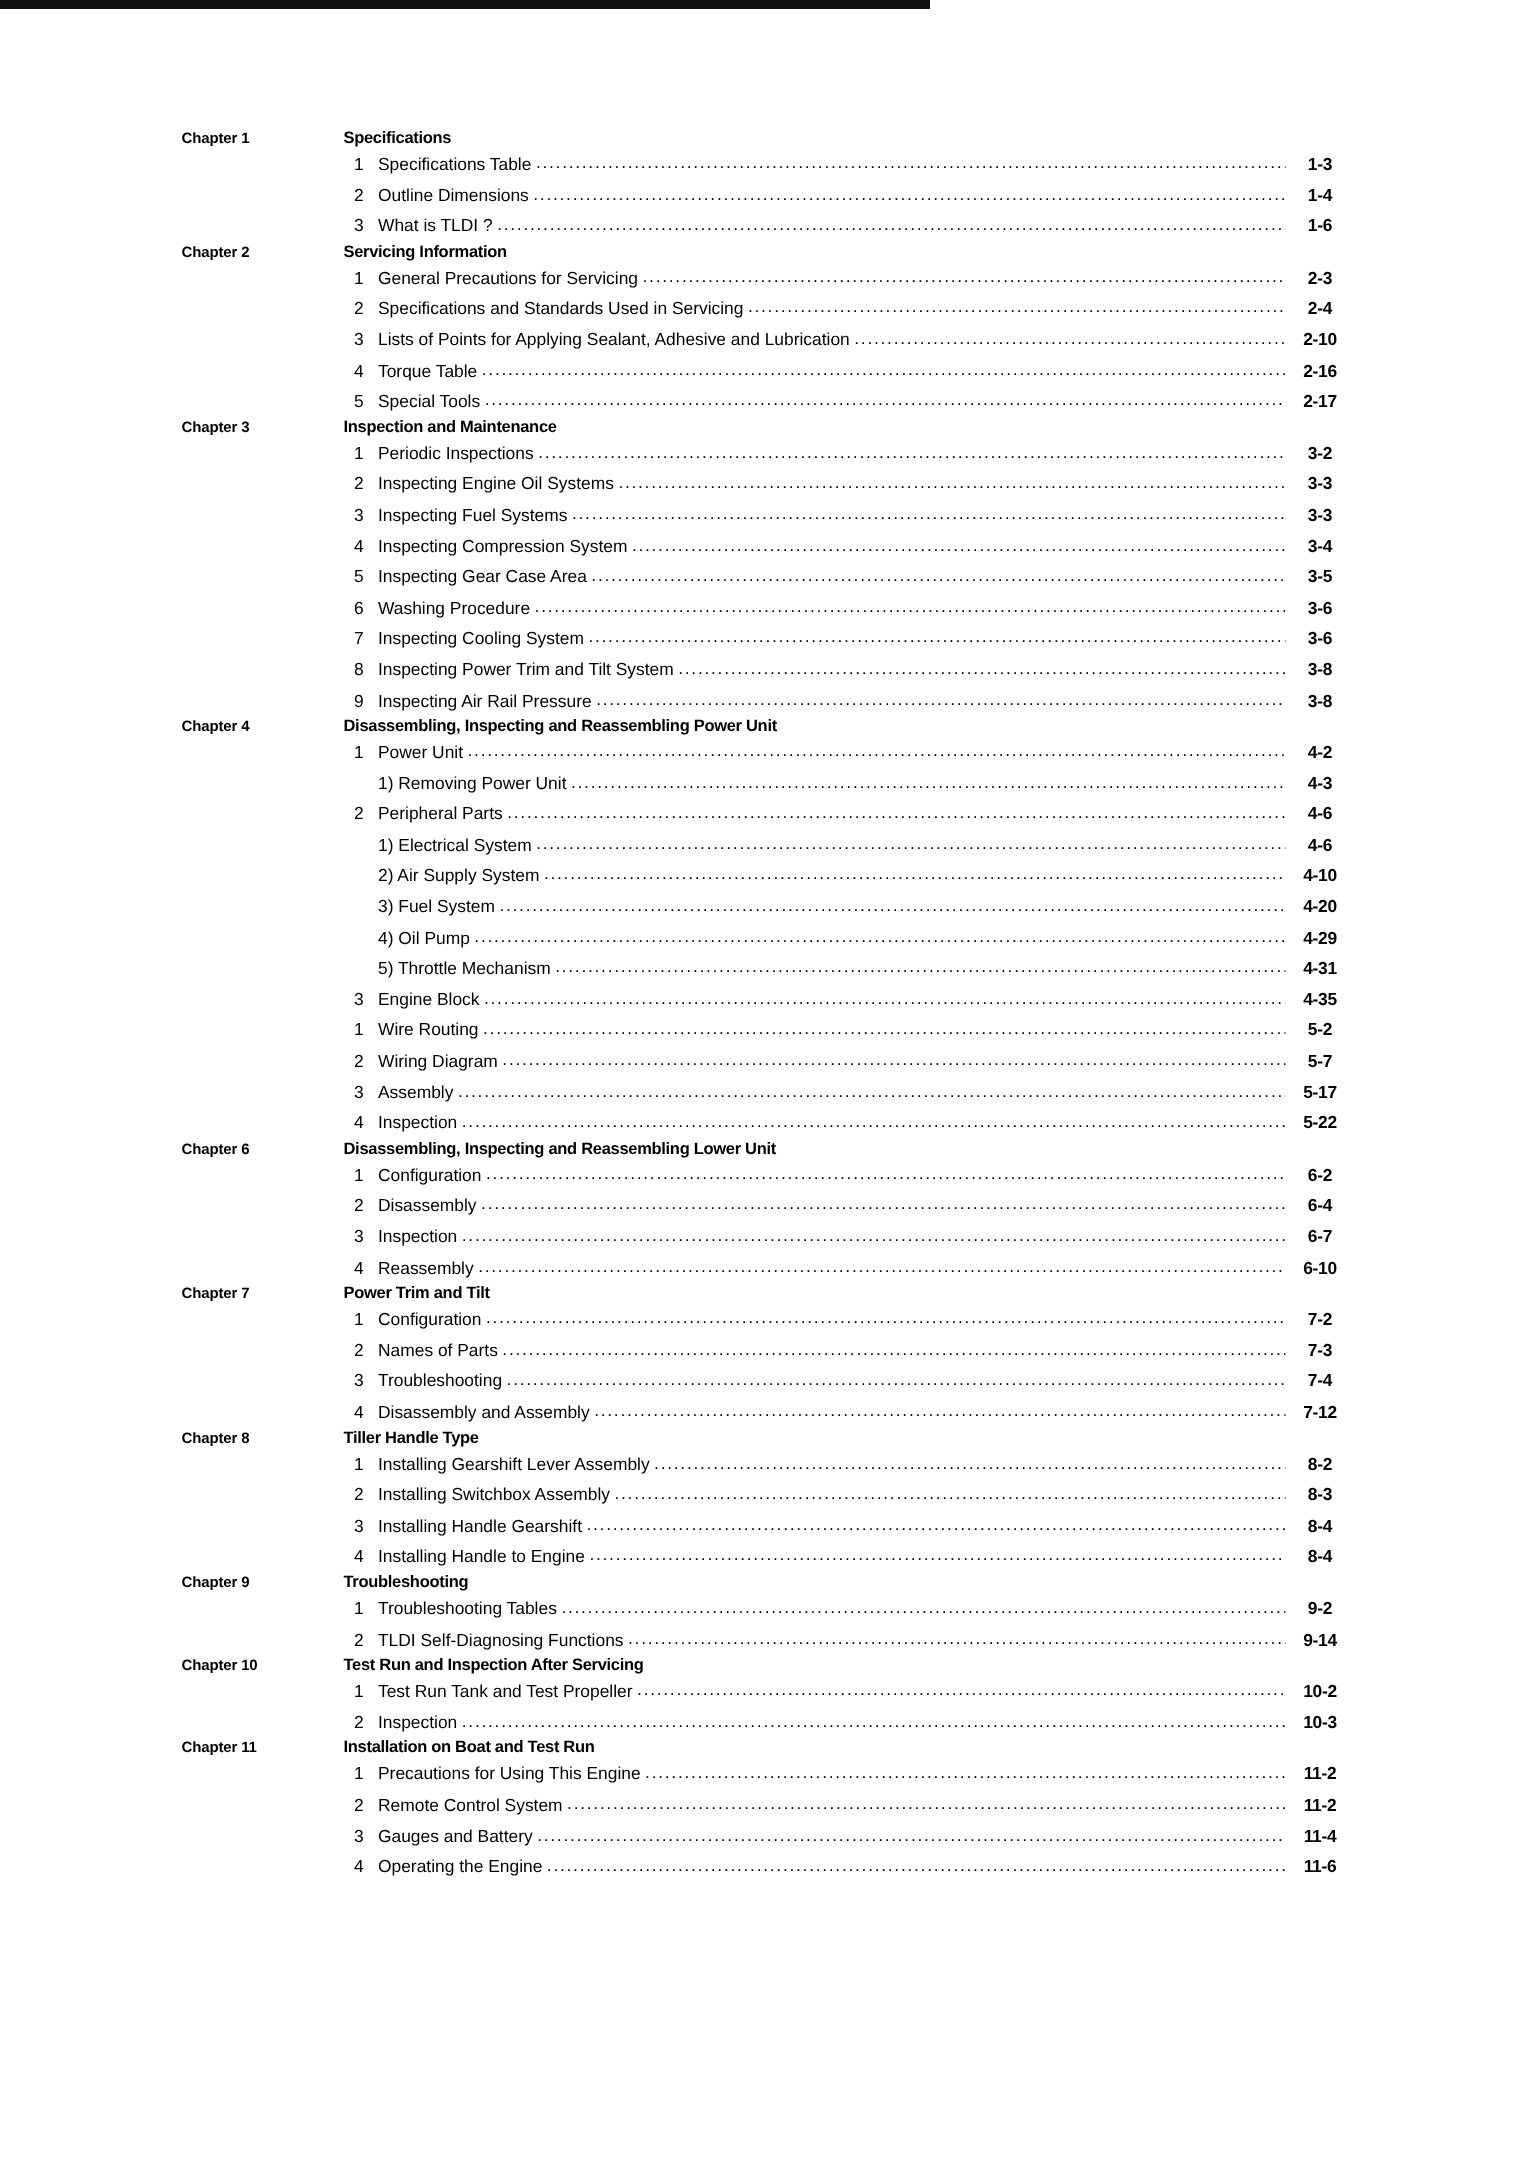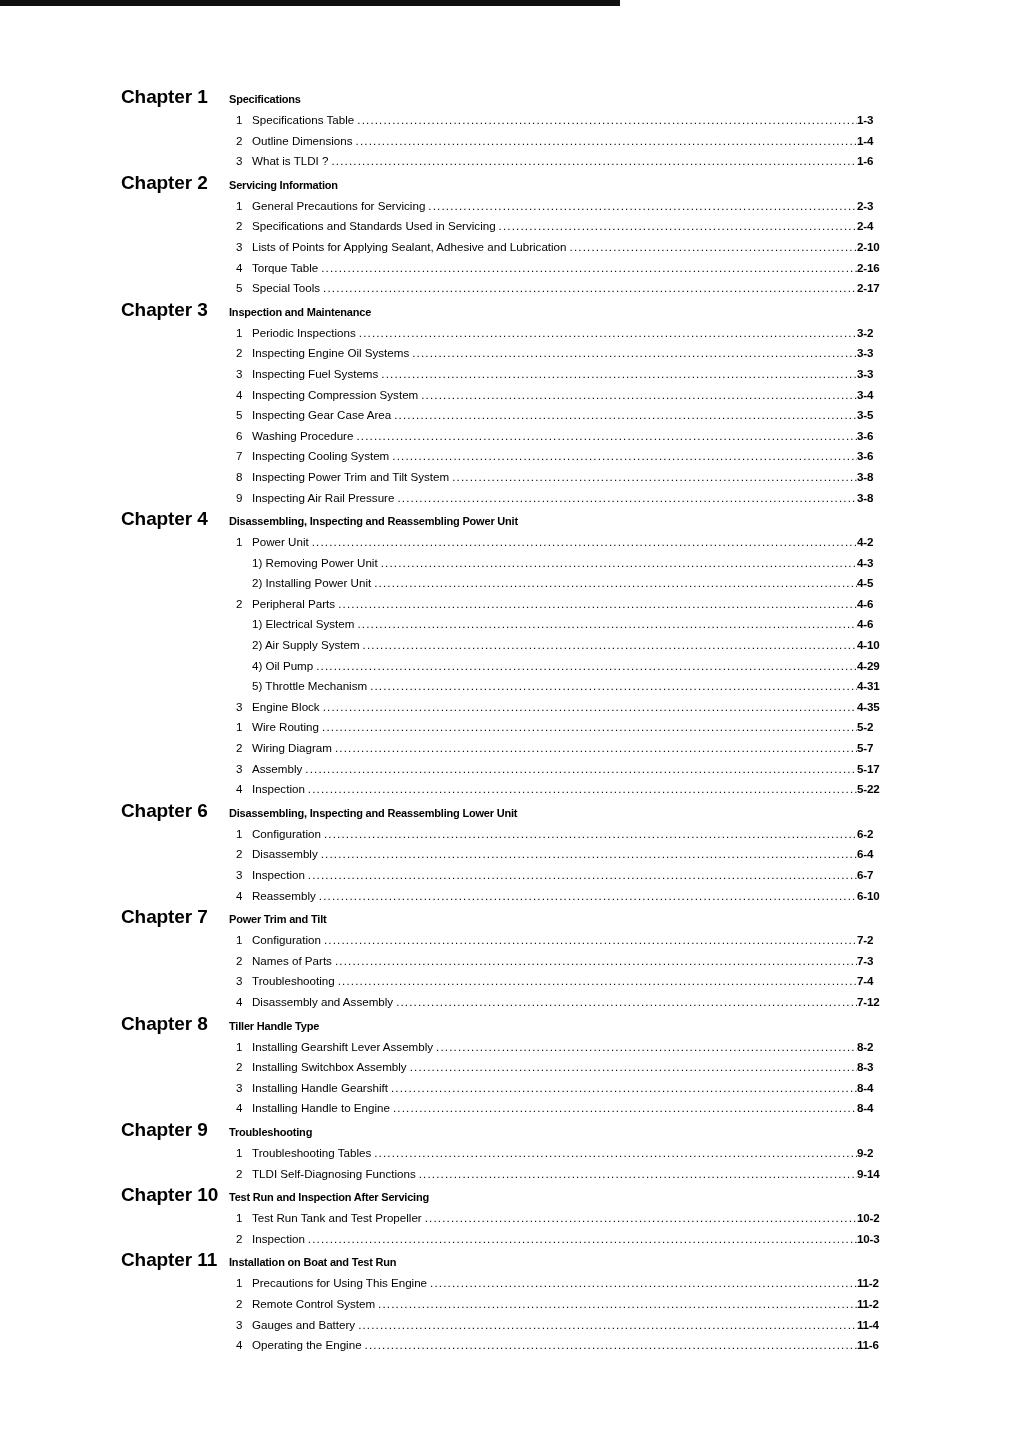--- a/index.html
+++ b/index.html
@@ -39,21 +39,21 @@
 
   .chapter-head {
     display: flex;
     align-items: baseline;
     margin-bottom: 2px;
   }
 
   .chapter-label {
     width: 108px;
     margin-left: 121px;
-    font-size: 19px;
+    font-size: 10px;
     font-weight: bold;
     letter-spacing: -0.1px;
     white-space: nowrap;
     flex: 0 0 auto;
   }
 
   .chapter-title {
     font-size: 11px;
     font-weight: bold;
     letter-spacing: -0.2px;
@@ -103,21 +103,21 @@
     left: 0;
     top: -3px;
     letter-spacing: 1.15px;
     font-size: 11.6px;
     white-space: nowrap;
   }
 
   .entry .page {
     flex: 0 0 auto;
     width: 46px;
-    text-align: left;
+    text-align: center;
     padding-right: 121px;
     font-weight: bold;
     letter-spacing: -0.2px;
   }
 </style>
 </head>
 <body>
 
 <div id="top-bar"></div>
 
@@ -259,46 +259,46 @@
           <span class="txt">Power Unit</span>
           <span class="leader"></span>
           <span class="page">4-2</span>
         </li>
         <li class="entry sub">
           <span class="num"></span>
           <span class="txt">1) Removing Power Unit</span>
           <span class="leader"></span>
           <span class="page">4-3</span>
         </li>
-        <li class="entry sub">
-          <span class="num"></span>
-          <span class="txt">2) Installing Power Unit</span>
-          <span class="leader"></span>
-          <span class="page">4-5</span>
-        </li>
         <li class="entry">
           <span class="num">2</span>
           <span class="txt">Peripheral Parts</span>
           <span class="leader"></span>
           <span class="page">4-6</span>
         </li>
         <li class="entry sub">
           <span class="num"></span>
           <span class="txt">1) Electrical System</span>
           <span class="leader"></span>
           <span class="page">4-6</span>
         </li>
         <li class="entry sub">
           <span class="num"></span>
           <span class="txt">2) Air Supply System</span>
           <span class="leader"></span>
           <span class="page">4-10</span>
         </li>
         <li class="entry sub">
           <span class="num"></span>
+          <span class="txt">3) Fuel System</span>
+          <span class="leader"></span>
+          <span class="page">4-20</span>
+        </li>
+        <li class="entry sub">
+          <span class="num"></span>
           <span class="txt">4) Oil Pump</span>
           <span class="leader"></span>
           <span class="page">4-29</span>
         </li>
         <li class="entry sub">
           <span class="num"></span>
           <span class="txt">5) Throttle Mechanism</span>
           <span class="leader"></span>
           <span class="page">4-31</span>
         </li>

